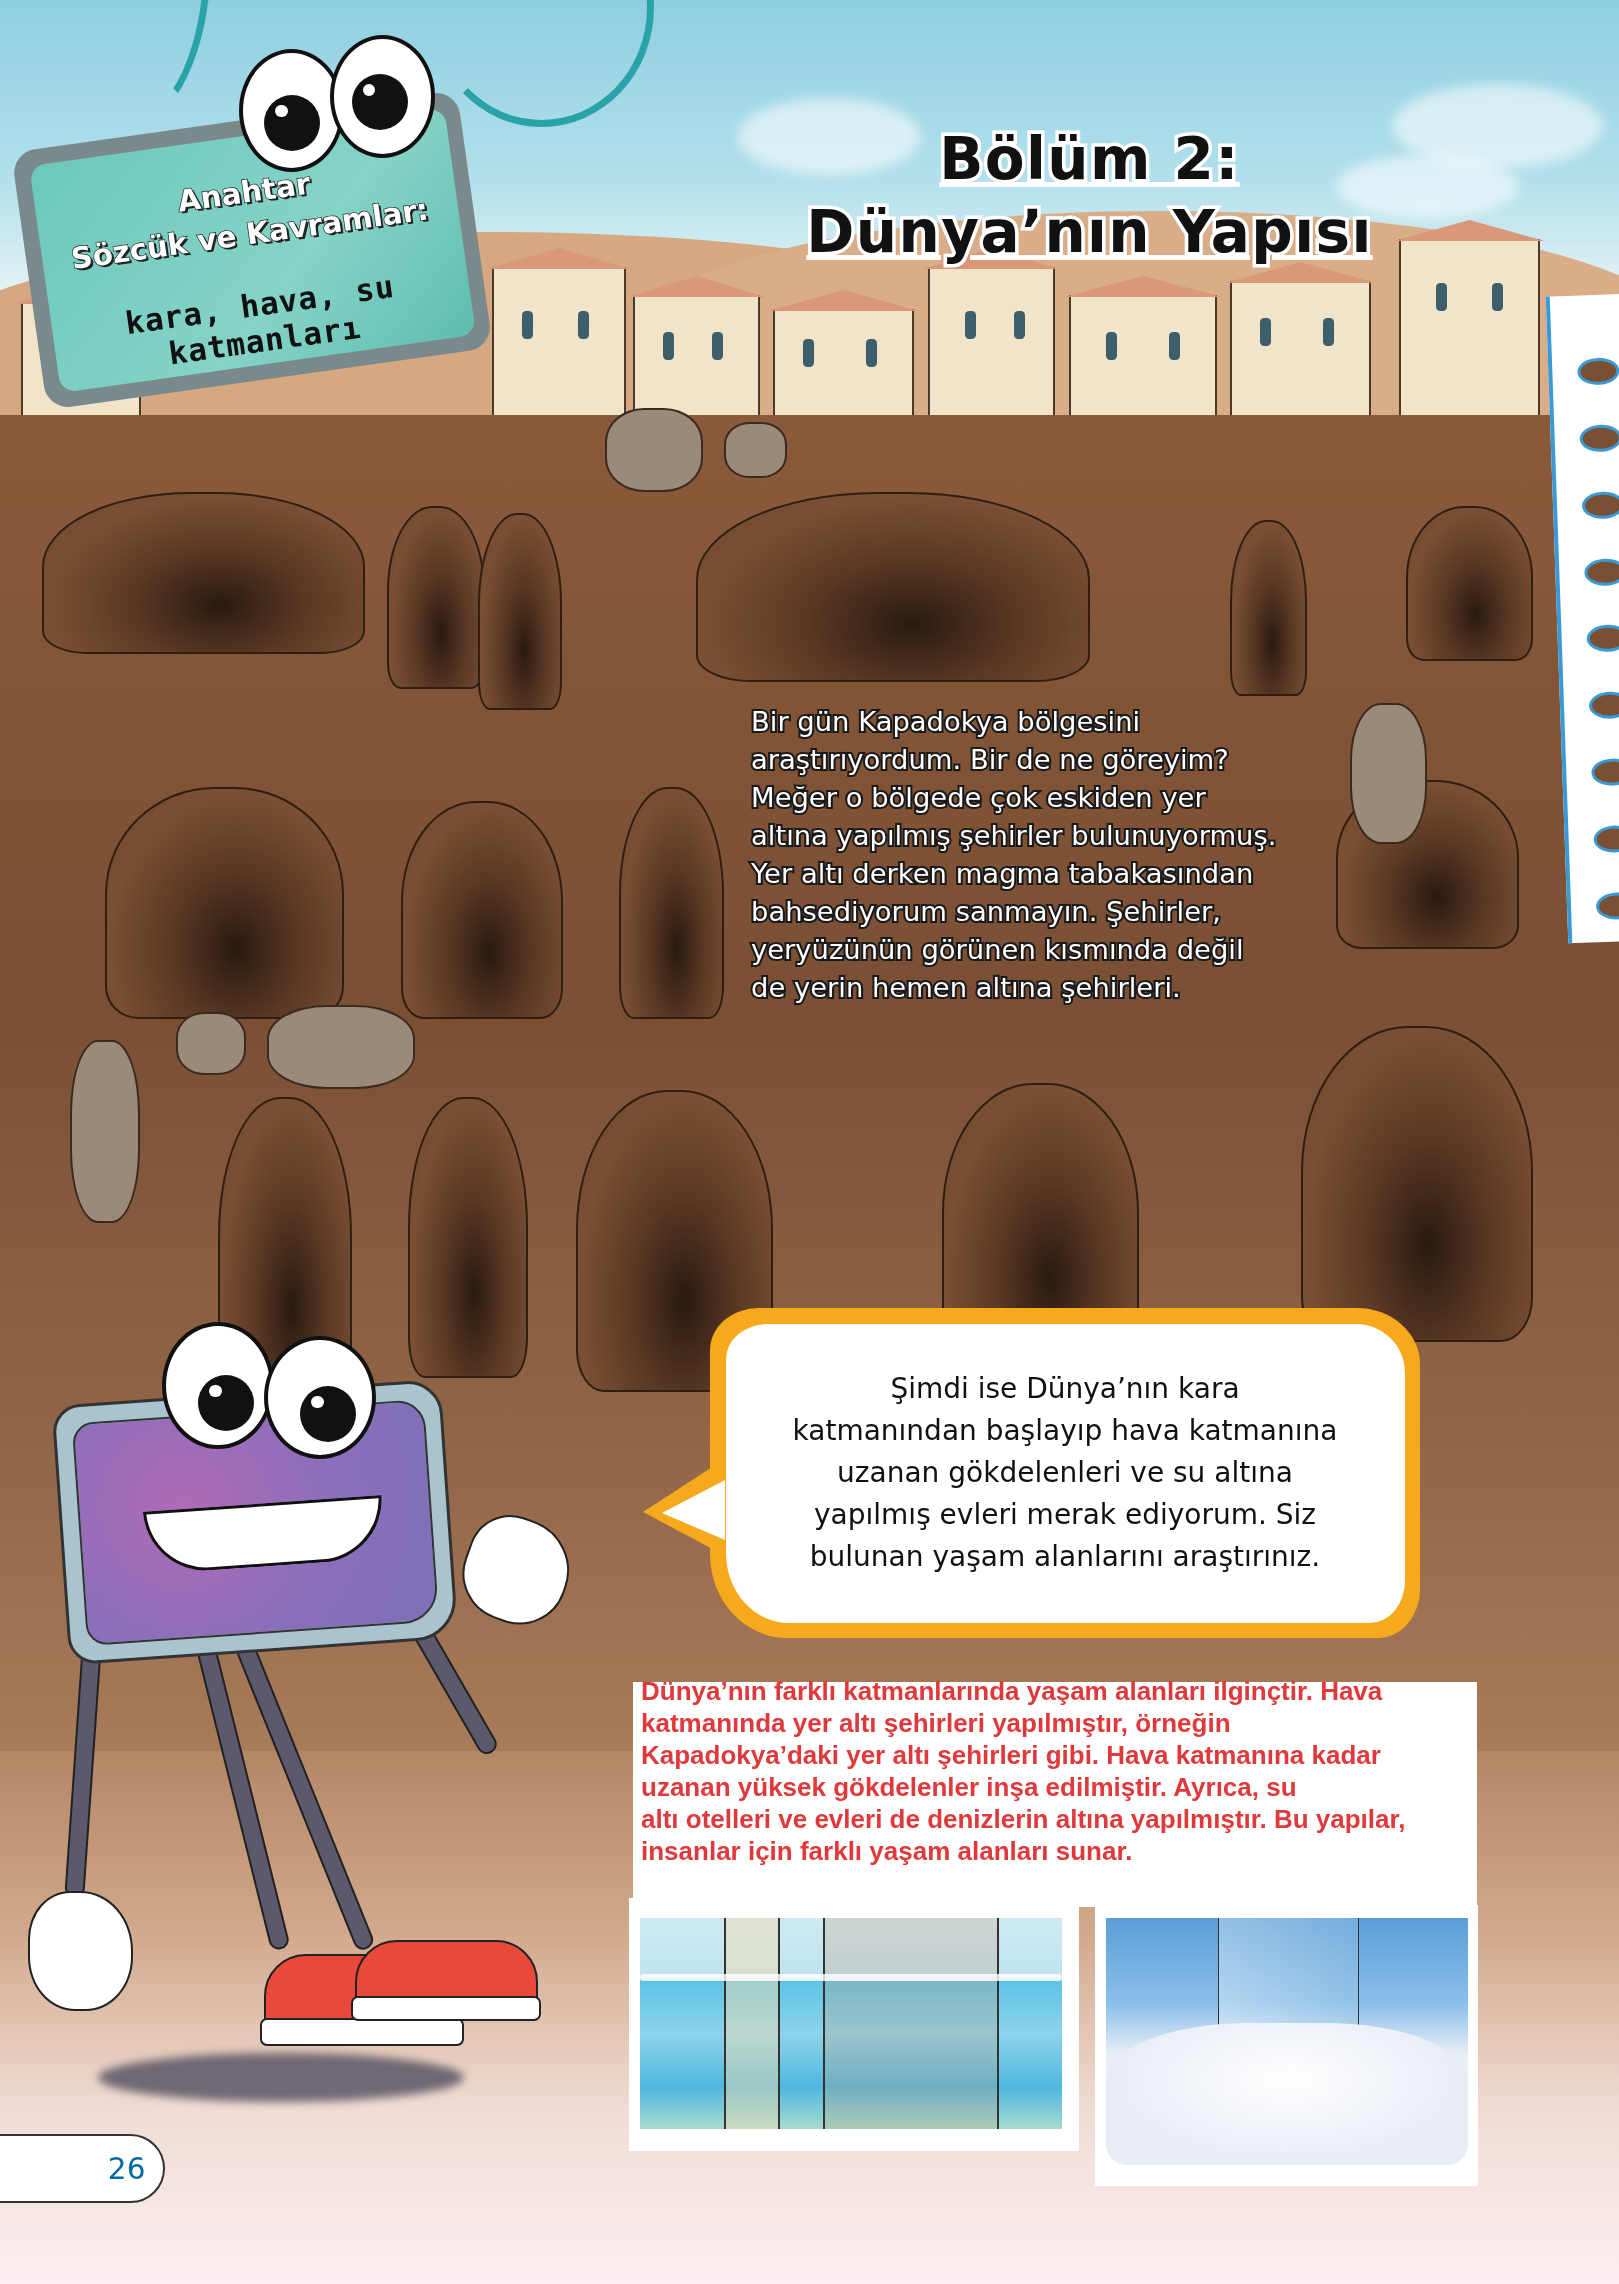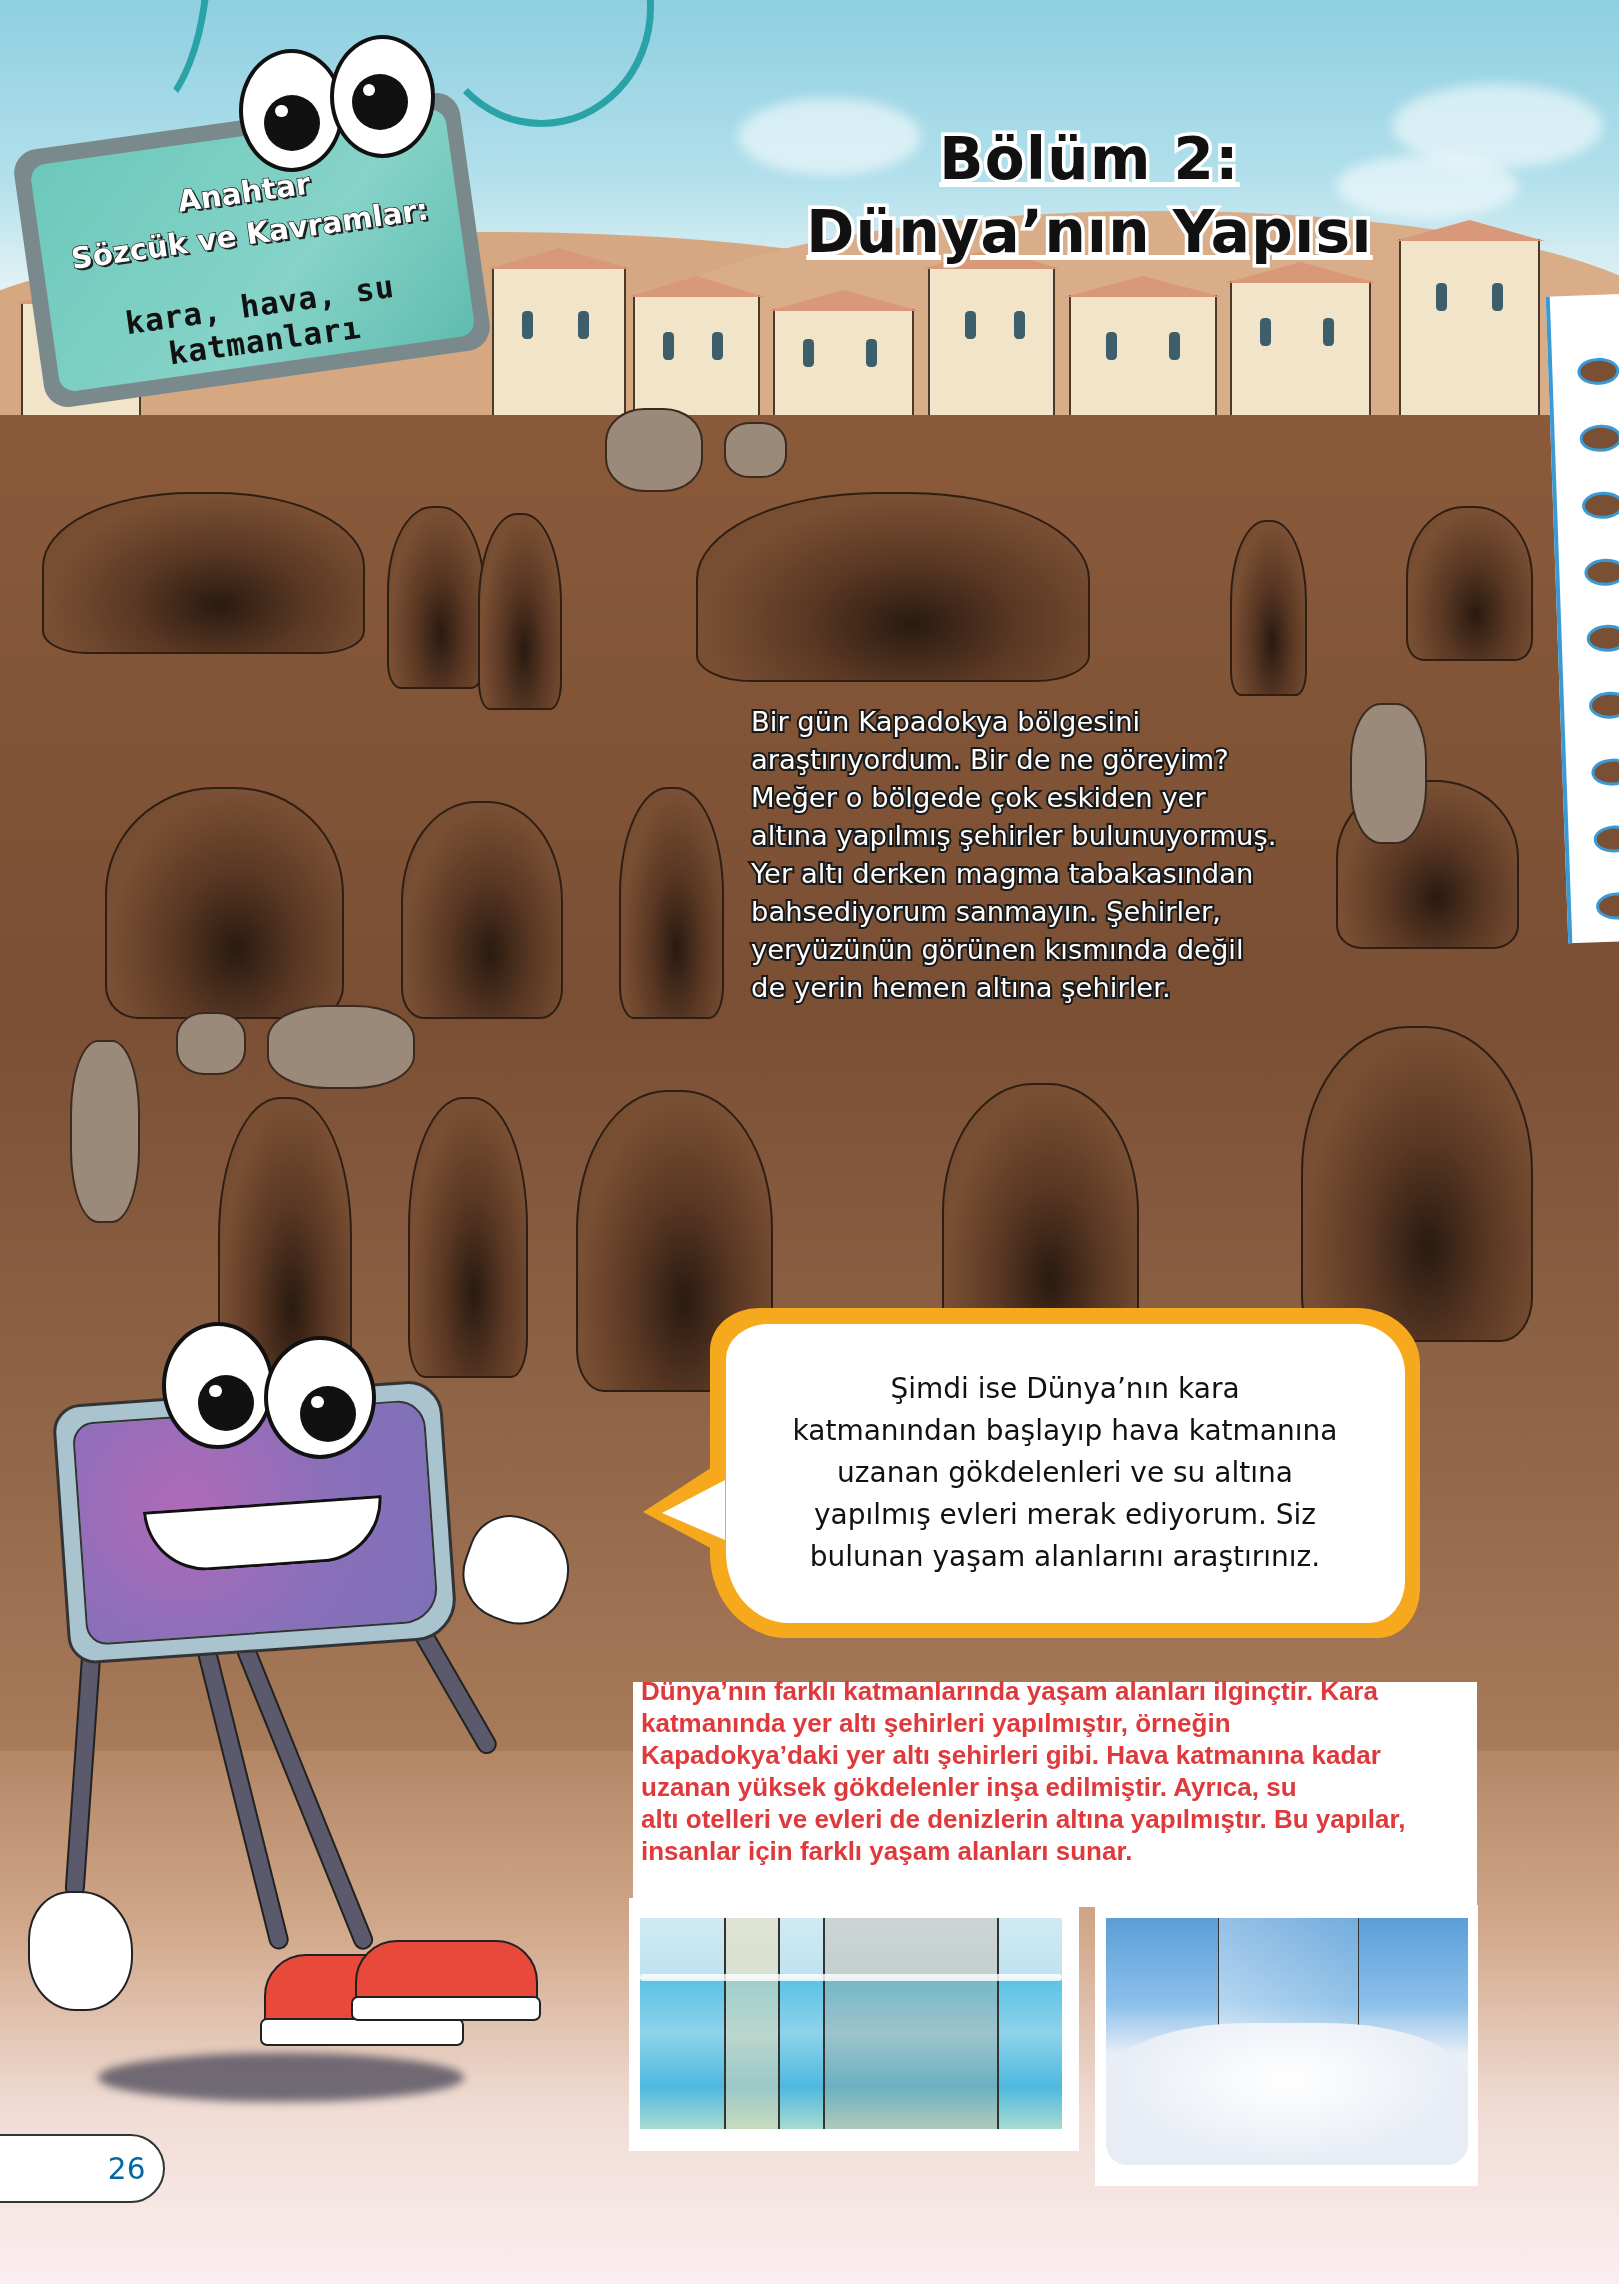--- a/index.html
+++ b/index.html
@@ -208,40 +208,40 @@
 </div>
 
 <div class="narration">
   <div>Bir gün Kapadokya bölgesini</div>
   <div>araştırıyordum. Bir de ne göreyim?</div>
   <div>Meğer o bölgede çok eskiden yer</div>
   <div>altına yapılmış şehirler bulunuyormuş.</div>
   <div>Yer altı derken magma tabakasından</div>
   <div>bahsediyorum sanmayın. Şehirler,</div>
   <div>yeryüzünün görünen kısmında değil</div>
-  <div>de yerin hemen altına şehirler.</div>
+  <div>de yerin hemen altına şehirleri.</div>
 </div>
 
 <div class="bubble-tail"></div>
 <div class="bubble">
   <div class="bubble-inner">
     <div class="bubble-text">
       <div>Şimdi ise Dünya’nın kara</div>
       <div>katmanından başlayıp hava katmanına</div>
       <div>uzanan gökdelenleri ve su altına</div>
       <div>yapılmış evleri merak ediyorum. Siz</div>
       <div>bulunan yaşam alanlarını araştırınız.</div>
     </div>
   </div>
 </div>
 <div class="bubble-tail-inner"></div>
 
 <div class="info-box"></div>
 <div class="info-text">
-  <div>Dünya’nın farklı katmanlarında yaşam alanları ilginçtir. Kara</div>
+  <div>Dünya’nın farklı katmanlarında yaşam alanları ilginçtir. Hava</div>
   <div>katmanında yer altı şehirleri yapılmıştır, örneğin</div>
   <div>Kapadokya’daki yer altı şehirleri gibi. Hava katmanına kadar</div>
   <div>uzanan yüksek gökdelenler inşa edilmiştir. Ayrıca, su</div>
   <div>altı otelleri ve evleri de denizlerin altına yapılmıştır. Bu yapılar,</div>
   <div>insanlar için farklı yaşam alanları sunar.</div>
 </div>
 
 <div class="photo-card" style="left:629px;top:1898px;width:450px;height:253px;">
   <div class="photo-water" style="position:absolute;left:11.2px;top:19.7px;width:422px;height:211px;">
     <div style="position:absolute;left:84px;top:0;width:56px;height:211px;border-left:2.1px solid #333;border-right:2.1px solid #333;background:rgba(244,220,170,0.45);"></div>

